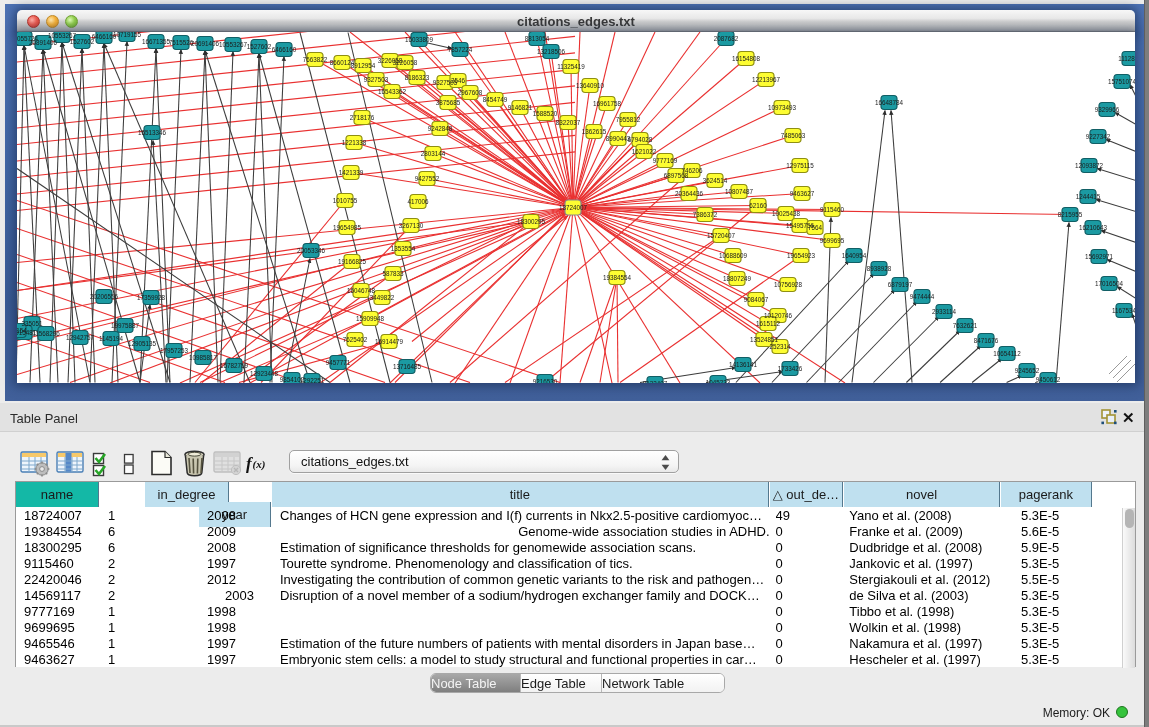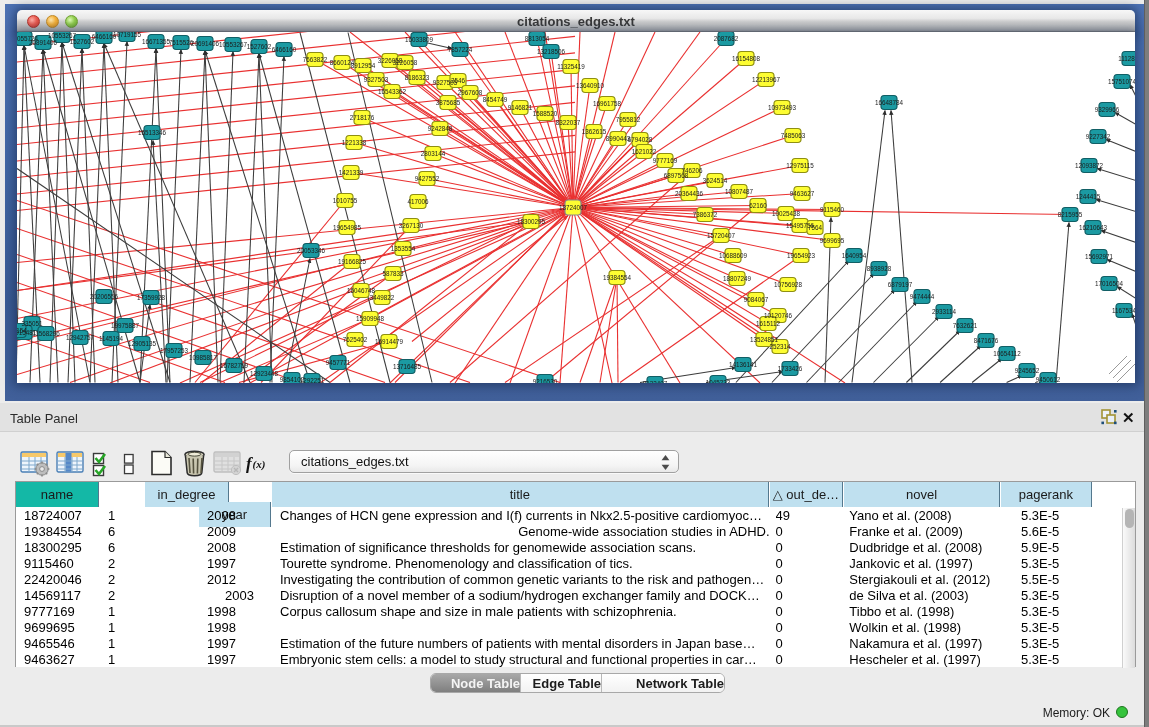--- a/index.html
+++ b/index.html
@@ -39,21 +39,21 @@
            font-size:13px; color:#1a1a1a; text-align:center; line-height:25px; overflow:hidden; white-space:nowrap;}
   #hdr { left:0; top:0; width:1119px; height:25px; background:#ffffff; }
   .row { position:absolute; left:0; width:1119px; height:16px; font-size:13px; color:#000; white-space:nowrap; }
   .c { position:absolute; top:0; height:16px; line-height:15px; overflow:hidden; white-space:nowrap; }
   #vsb { left:1106px; top:26px; width:13px; height:160px; background:linear-gradient(90deg,#fafafa,#e8e8e8 60%,#dcdcdc); border-left:1px solid #d0d0d0;}
   #vsbthumb { left:1.5px; top:1px; width:9px; height:19px; background:#b5b5b5; border-radius:5px; }
 
   
   #tabs { left:430px; top:673px; width:295px; height:20px; border:1px solid #a8a8a8; border-radius:6px;
           background:#fff; display:flex; overflow:hidden; }
-  .tab { height:100%; font-weight:700; font-size:13px; text-align:right; line-height:19px; color:#1c1c1c;
+  .tab { height:100%; font-weight:400; font-size:13px; text-align:left; line-height:19px; color:#1c1c1c;
          background:linear-gradient(180deg,#ffffff,#f2f2f2); border-right:1px solid #b8b8b8; }
   #tab1 { width:90px; background:linear-gradient(180deg,#a8a8a8,#7f7f7f); color:#f4f4f4; }
   #tab2 { width:81px; }
   #tab3 { width:122px; border-right:none; }
 
   #mem { left:0px; top:706px; width:1110px; text-align:right; font-size:12px; color:#1c1c1c; }
   #memdot { left:1116px; top:706px; width:12px; height:12px; border-radius:50%; background:#35c33c; border:1.5px solid #1e751f; }
   #botline { left:0; top:725px; width:1144px; height:2px; background:#c9c9c9; }
 </style>
 </head>
@@ -694,21 +694,20 @@
         <div class="c" style="left:191.0px;width:65.0px;text-align:center">2003</div>
         <div class="c" style="left:264.0px;width:489.6px;text-align:left">Disruption of a novel member of a sodium/hydrogen exchanger family and DOCK…</div>
         <div class="c" style="left:759.6px;width:68.7px;text-align:left">0</div>
         <div class="c" style="left:833.3px;width:151.7px;text-align:left">de Silva et al. (2003)</div>
         <div class="c" style="left:1005.0px;width:71.6px;text-align:left">5.3E-5</div>
       </div>
       <div class="row" style="top:122px">
         <div class="c" style="left:8.0px;width:76.0px;text-align:left">9777169</div>
         <div class="c" style="left:92.0px;width:91.0px;text-align:left">1</div>
         <div class="c" style="left:191.0px;width:65.0px;text-align:left">1998</div>
-        <div class="c" style="left:264.0px;width:489.6px;text-align:left">Corpus callosum shape and size in male patients with schizophrenia.</div>
         <div class="c" style="left:759.6px;width:68.7px;text-align:left">0</div>
         <div class="c" style="left:833.3px;width:151.7px;text-align:left">Tibbo et al. (1998)</div>
         <div class="c" style="left:1005.0px;width:71.6px;text-align:left">5.3E-5</div>
       </div>
       <div class="row" style="top:138px">
         <div class="c" style="left:8.0px;width:76.0px;text-align:left">9699695</div>
         <div class="c" style="left:92.0px;width:91.0px;text-align:left">1</div>
         <div class="c" style="left:191.0px;width:65.0px;text-align:left">1998</div>
         <div class="c" style="left:759.6px;width:68.7px;text-align:left">0</div>
         <div class="c" style="left:833.3px;width:151.7px;text-align:left">Wolkin et al. (1998)</div>

